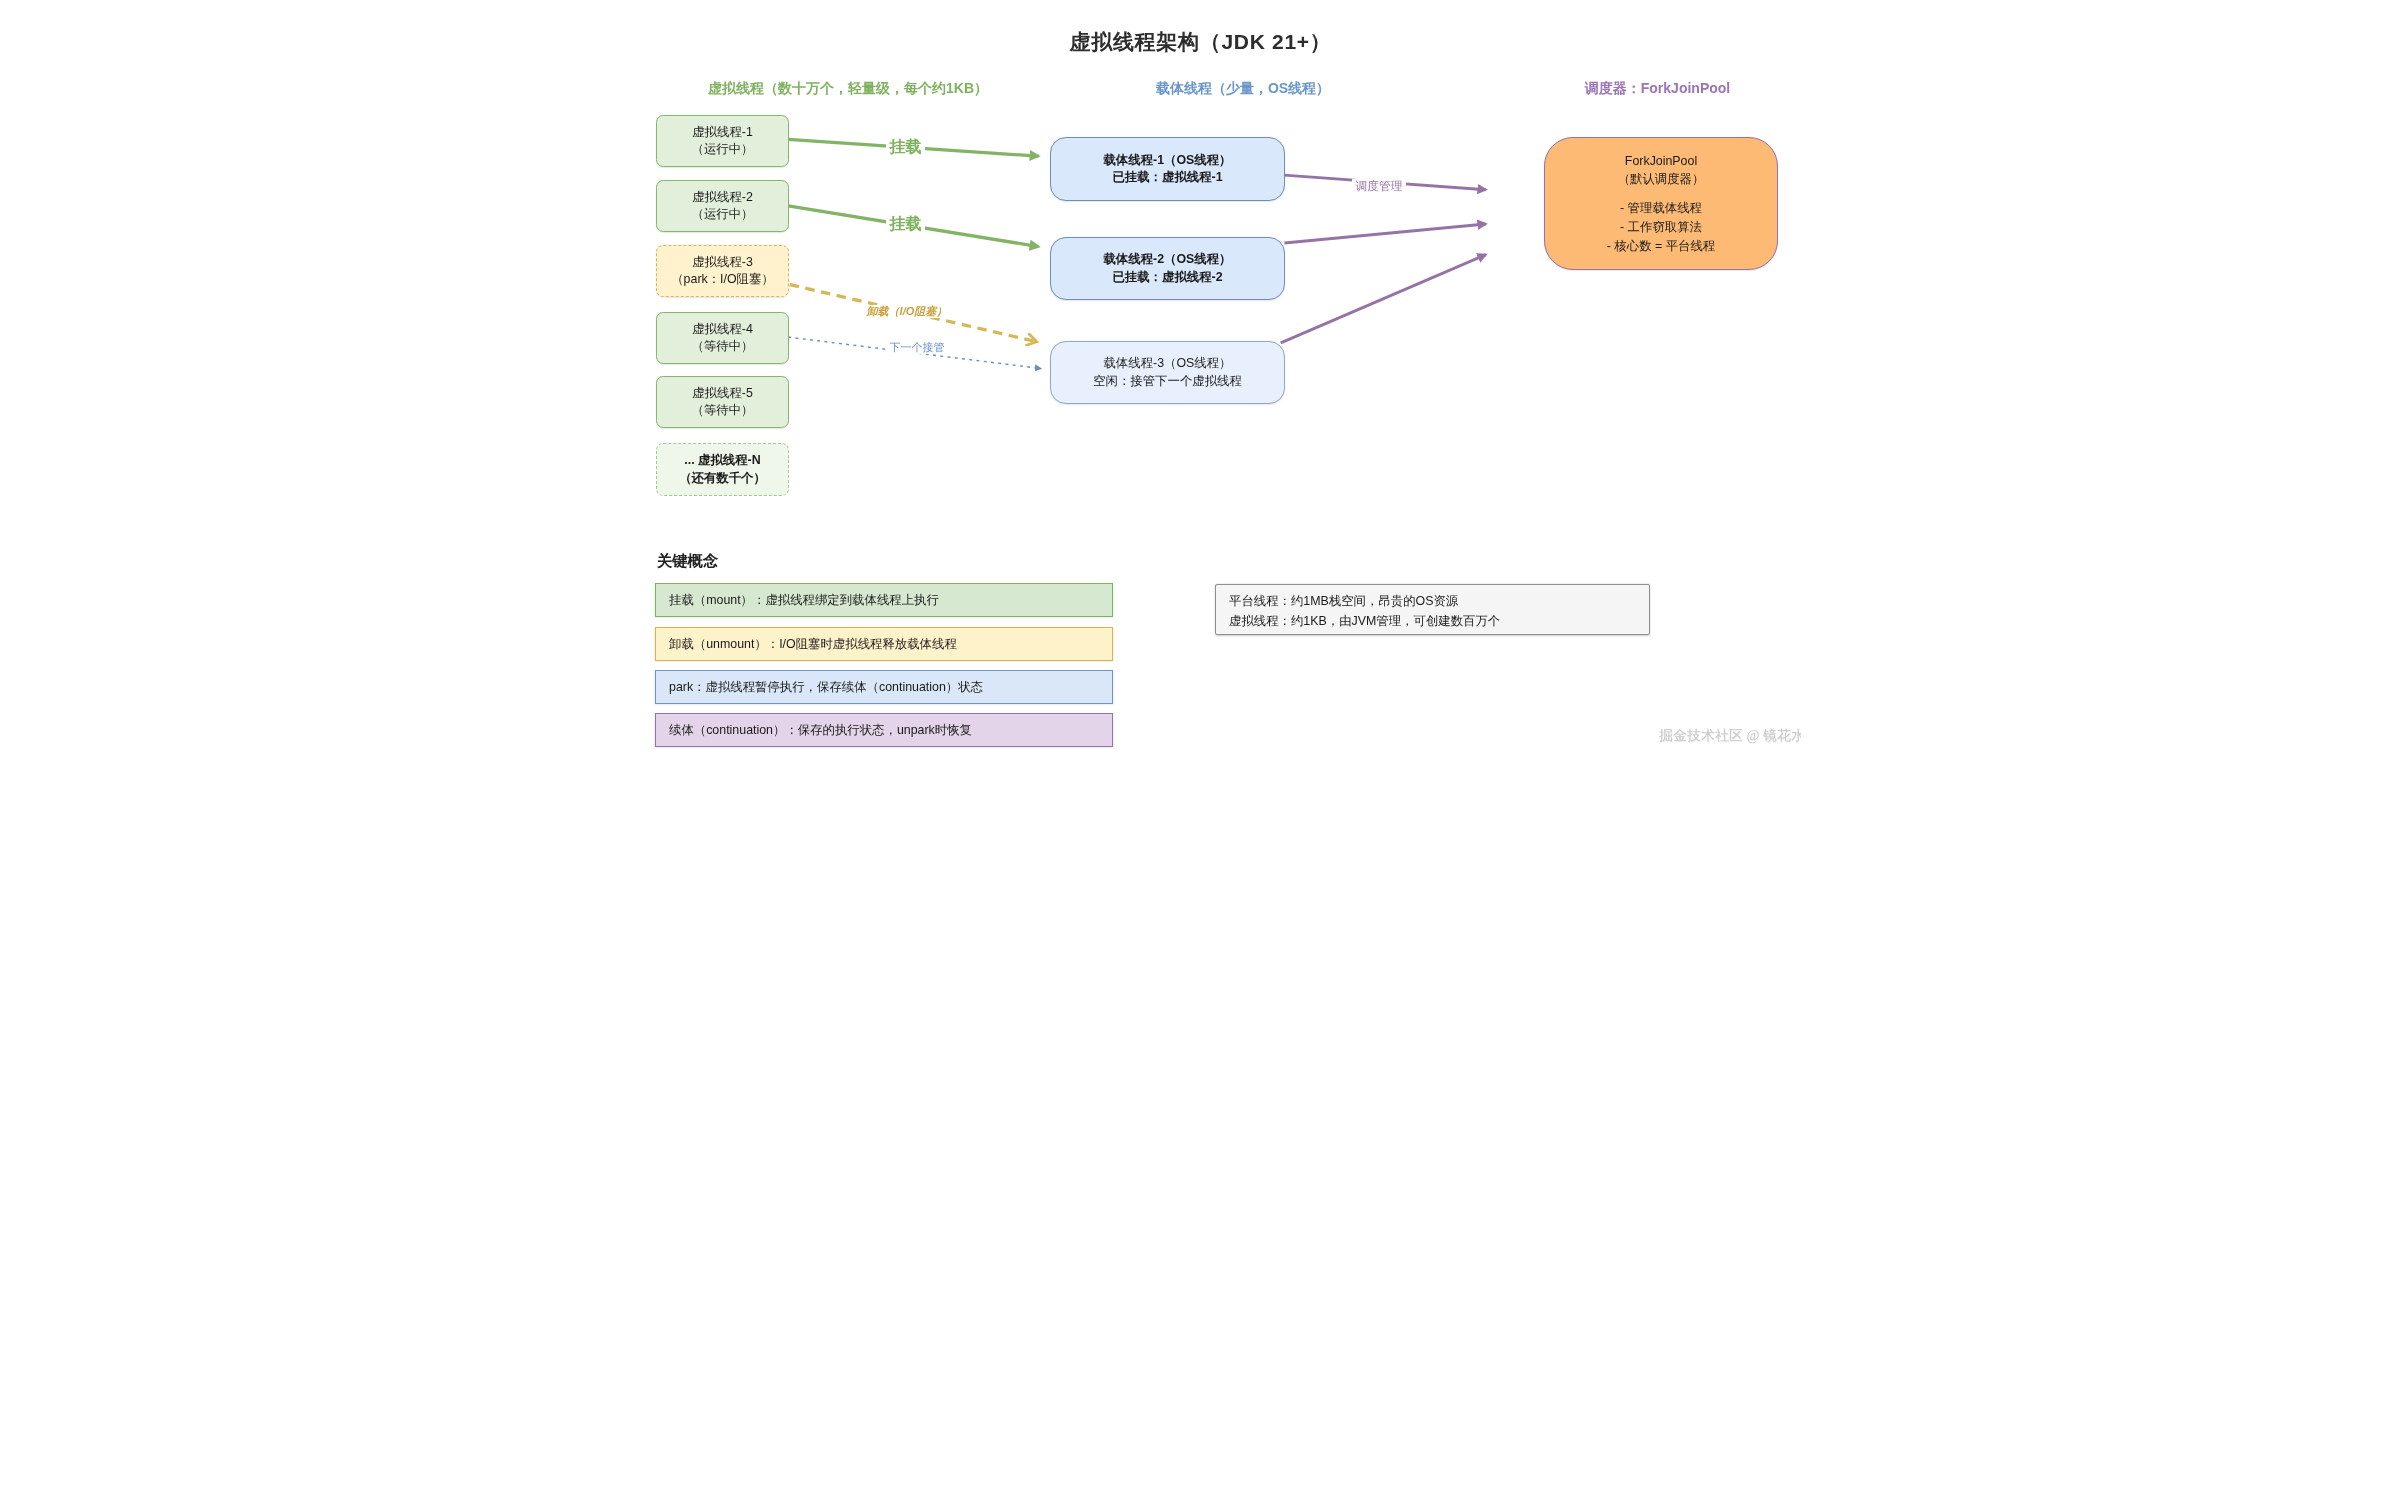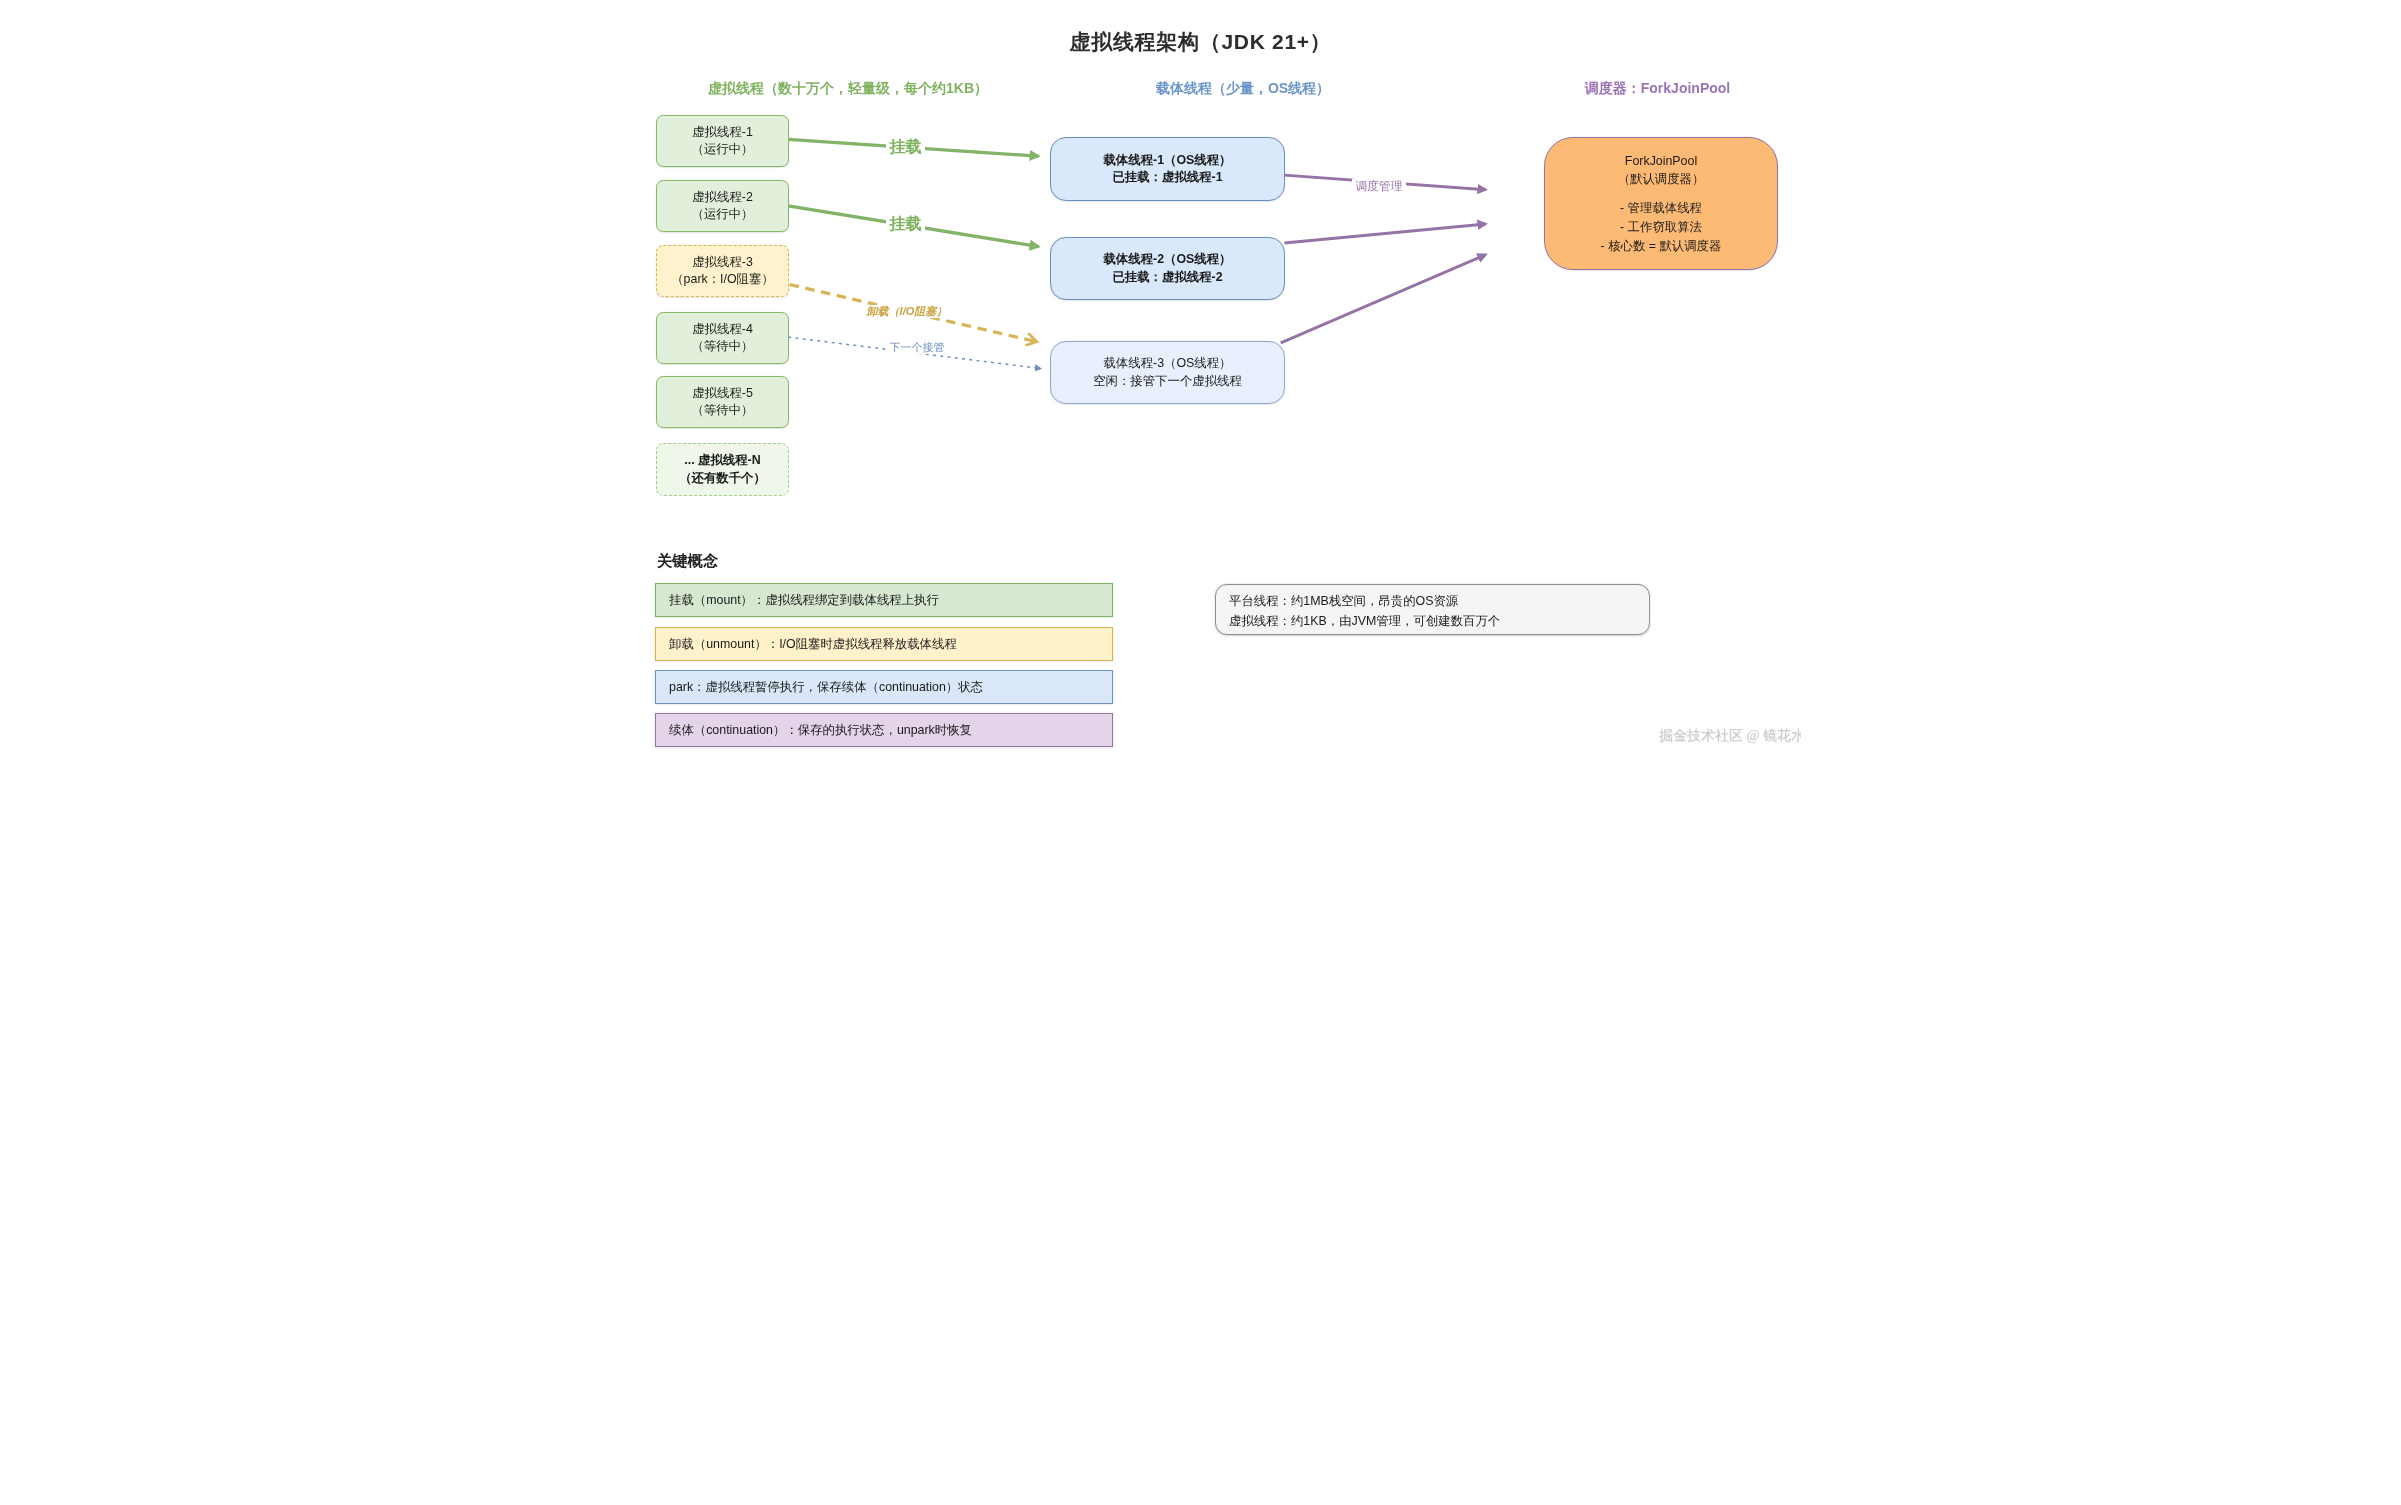--- a/index.html
+++ b/index.html
@@ -42,21 +42,21 @@
                     font-weight:bold;color:#222;}
   .concept{position:absolute;left:55px;width:458px;height:34px;border-radius:0;
            display:flex;align-items:center;padding-left:13px;box-sizing:border-box;
            font-size:12.4px;box-shadow:0 0.7px 2.2px rgba(0,0,0,0.15);}
   .concept.green{top:583px;background:#D7E8D0;border:1.5px solid #7DB35E;}
   .concept.yellow{top:627px;background:#FEF2CB;border:1.5px solid #D9B44A;}
   .concept.blue{top:670px;background:#D9E7F8;border:1.5px solid #7293C2;}
   .concept.purple{top:713px;background:#E3D4E9;border:1.5px solid #9673A6;}
 
   .info-box{position:absolute;left:615px;top:584px;width:435px;height:51px;
-            background:#F5F5F5;border:1.1px solid #8F8F8F;border-radius:12px;
+            background:#F5F5F5;border:1.1px solid #8F8F8F;border-radius:2px;
             box-shadow:0 0.7px 2.2px rgba(0,0,0,0.2);box-sizing:border-box;
             padding:7.3px 13px;font-size:12.4px;line-height:1.55;}
 
   .watermark{position:absolute;left:1059px;top:727px;font-size:14px;color:#C7C7C5;
              text-shadow:0.7px 0.7px 0 rgba(0,0,0,0.08);white-space:nowrap;font-family:Liberation Serif, serif;}
 
   svg.arrows{position:absolute;left:0;top:0;pointer-events:none;}
 </style>
 </head>
 <body>
@@ -150,21 +150,21 @@
     <div>载体线程-3（OS线程）</div>
     <div>空闲：接管下一个虚拟线程</div>
   </div>
 
   <div class="node fjp" style="top:137px;">
     <div>ForkJoinPool</div>
     <div>（默认调度器）</div>
     <div class="gap"></div>
     <div>- 管理载体线程</div>
     <div>- 工作窃取算法</div>
-    <div>- 核心数 = 默认调度器</div>
+    <div>- 核心数 = 平台线程</div>
   </div>
 
   <div class="concepts-heading">关键概念</div>
   <div class="concept green">挂载（mount）：虚拟线程绑定到载体线程上执行</div>
   <div class="concept blue">park：虚拟线程暂停执行，保存续体（continuation）状态</div>
   <div class="concept yellow">卸载（unmount）：I/O阻塞时虚拟线程释放载体线程</div>
   <div class="concept purple">续体（continuation）：保存的执行状态，unpark时恢复</div>
 
   <div class="info-box">
     <div>平台线程：约1MB栈空间，昂贵的OS资源</div>

